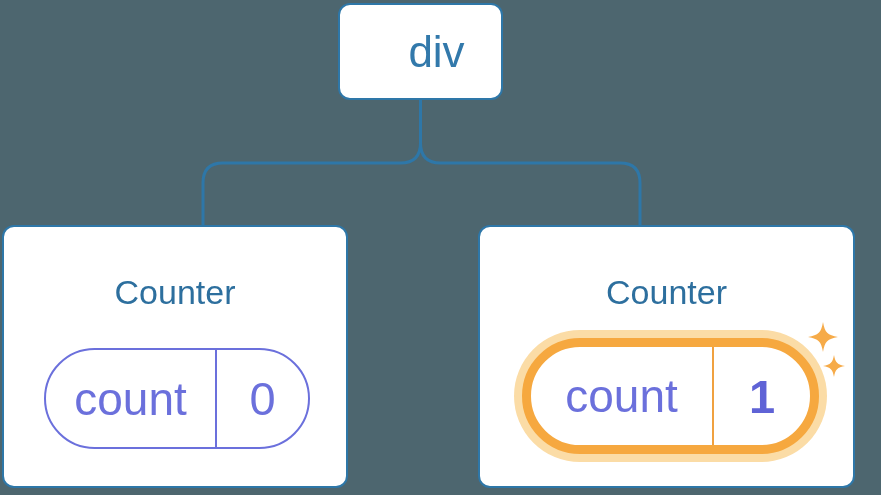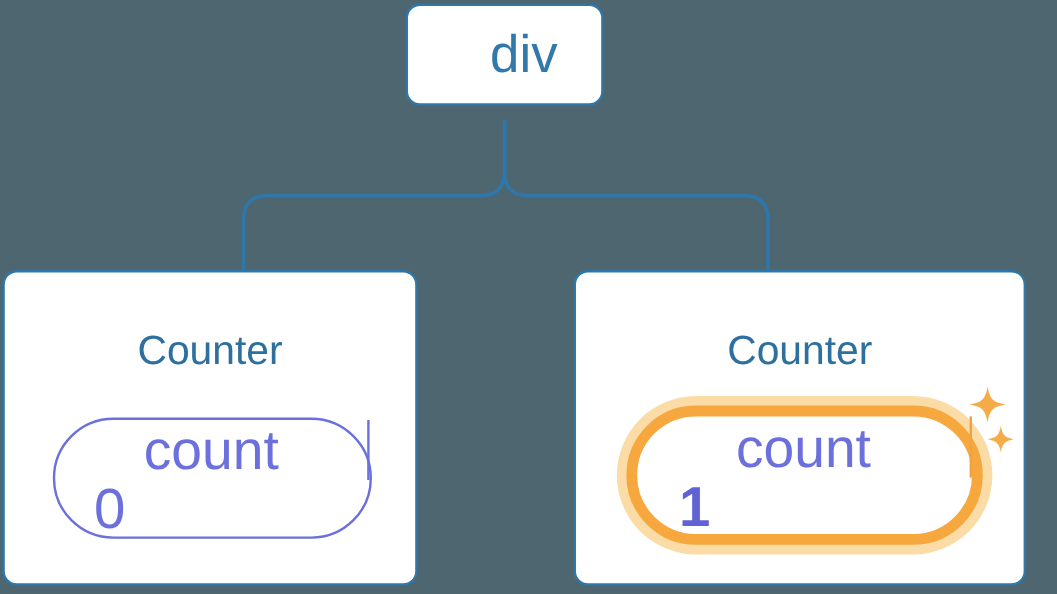--- a/index.html
+++ b/index.html
@@ -21,21 +21,21 @@
   .connectors {
     position: absolute;
     left: 0;
     top: 0;
   }
   .node-root {
     position: absolute;
     left: 338px;
     top: 3px;
     width: 165px;
-    height: 85px;
+    height: 97px;
     background: #ffffff;
     border: 2.5px solid #2e77a8;
     border-radius: 12px;
     box-sizing: border-box;
     display: flex;
     align-items: center;
     justify-content: center;
     padding-left: 32px;
   }
   .node-root-label {
@@ -66,21 +66,20 @@
     line-height: 1;
   }
   .pill {
     position: absolute;
     background: #ffffff;
     border: 2.5px solid #6b70dc;
     border-radius: 51px;
     box-sizing: border-box;
     display: flex;
     align-items: stretch;
-    flex-direction: column;
   }
   .pill-plain {
     left: 40px;
     top: 121px;
     width: 266px;
     height: 101px;
   }
   .pill-highlighted {
     left: 42px;
     top: 111px;

